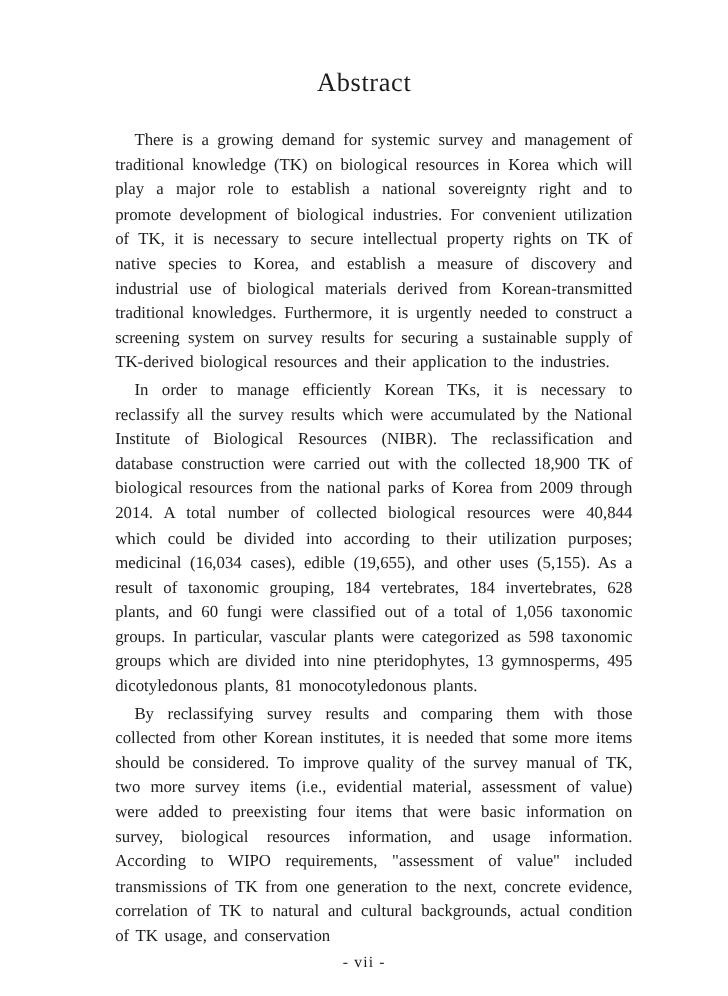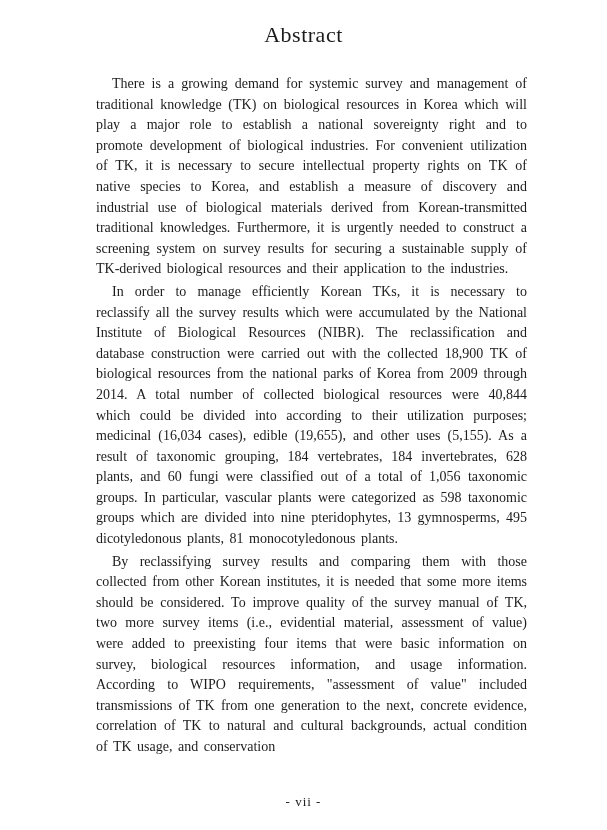--- a/index.html
+++ b/index.html
@@ -6,21 +6,21 @@
     margin: 0;
     padding: 0;
     background: #ffffff;
   }
   .page {
     position: relative;
     width: 607px;
     height: 830px;
     background: #ffffff;
     box-sizing: border-box;
-    padding: 22px 80px 0 80px;
+    padding: 56px 80px 0 80px;
     font-family: "Liberation Serif", "DejaVu Serif", serif;
     color: #1c1c1c;
     overflow: hidden;
   }
   .title {
     margin: 0 0 26px 0;
     text-align: center;
     font-size: 22px;
     font-weight: normal;
     letter-spacing: 0.5px;

